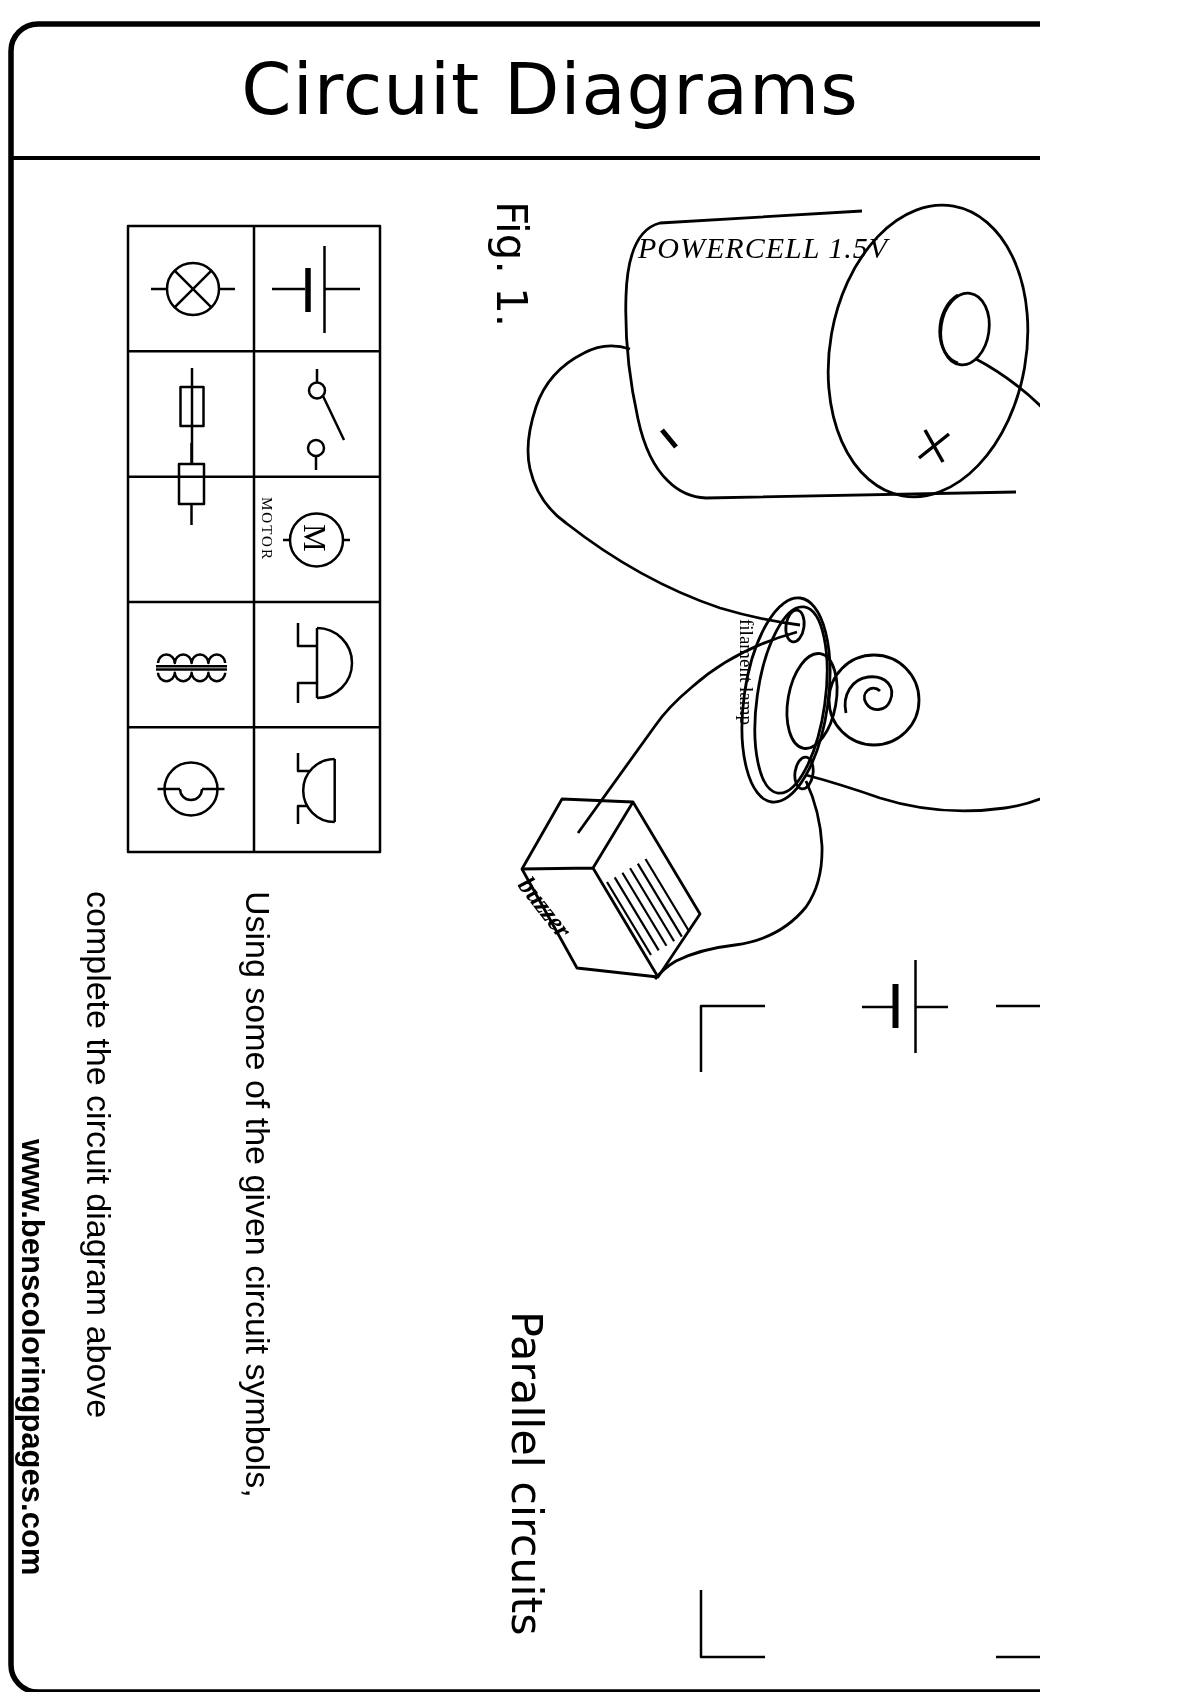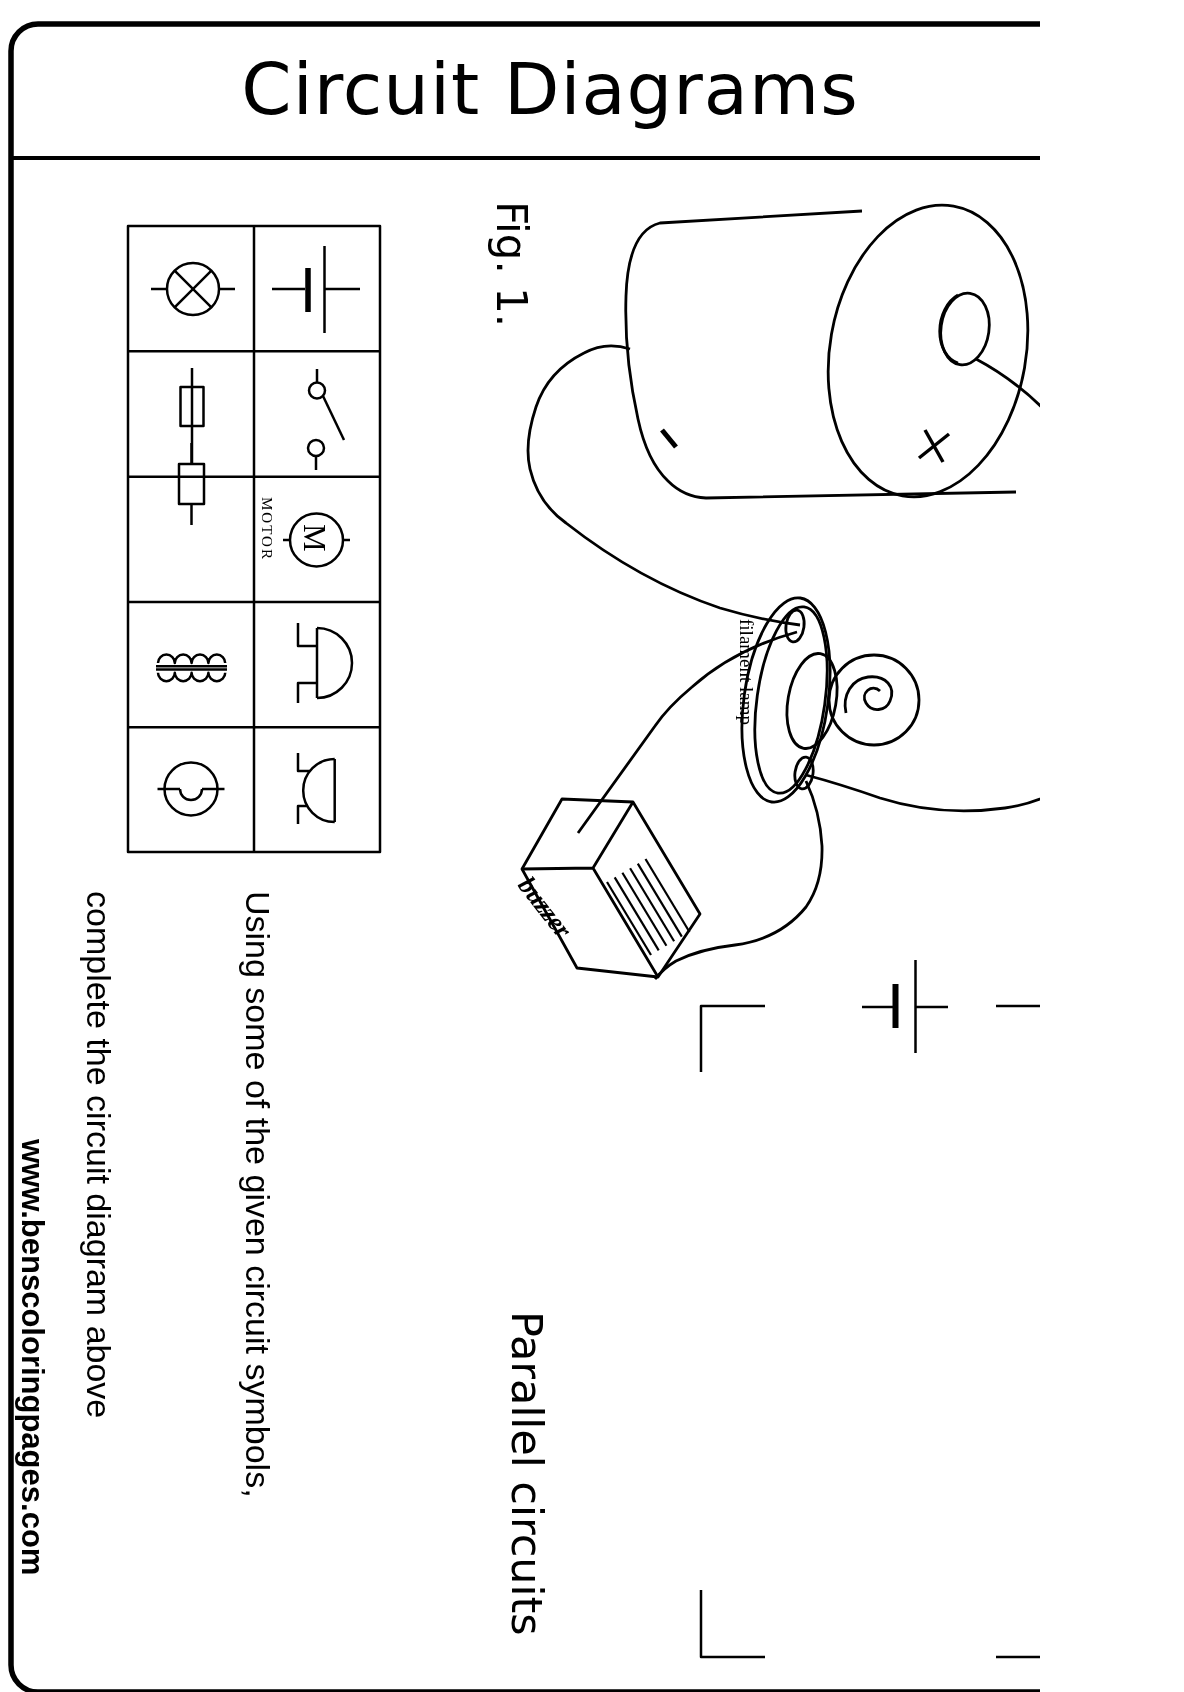--- a/index.html
+++ b/index.html
@@ -167,20 +167,21 @@
       <path d="M996 995 L1057 995 L1057 1061"></path>
       <path d="M701 1579 L701 1646 L765 1646"></path>
       <path d="M1057 1579 L1057 1646 L996 1646"></path>
     </g>
   </svg>
 
   <div id="title" class="abs">Circuit Diagrams</div>
 
   <div id="fig-label" class="abs rot90">Fig. 1.</div>
 
+  <div id="powercell" class="abs">POWERCELL 1.5V</div>
 
   <div id="filament-label" class="abs rot90">filament lamp</div>
 
   <div id="buzzer-label" class="abs">buzzer</div>
 
   <div id="motor-m" class="abs rot90">M</div>
 
   <div id="motor-label" class="abs rot90">MOTOR</div>
 
   <div id="instructions" class="abs rot90">

